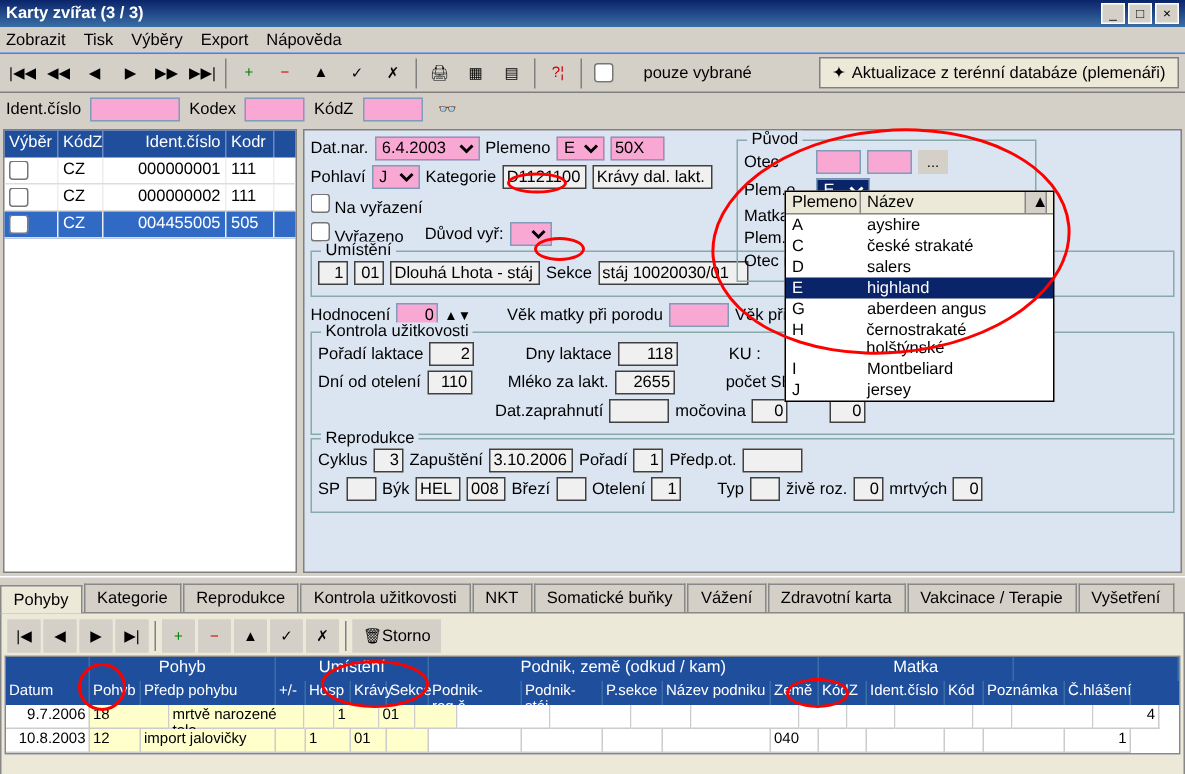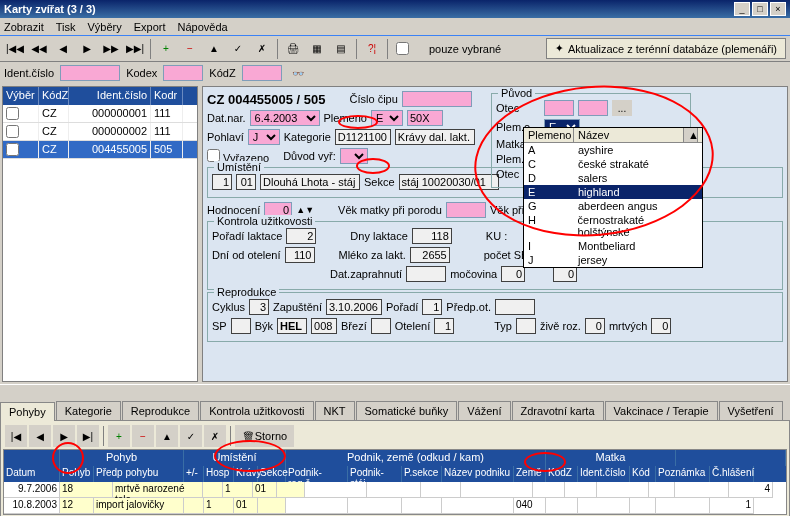--- a/index.html
+++ b/index.html
@@ -30,21 +30,21 @@
 .fld { background: #f9a8d4; border: 1px solid #7f9db9; height: 16px; padding: 0 2px; }
 .fldro { background: #f0f0f0; border: 1px solid #404040; height: 16px; padding: 0 2px; text-align: right; }
 .fieldset { border: 1px solid #8aa; padding: 6px 4px 4px; margin-top: 2px; position: relative; }
 .fieldset .leg { position: absolute; top: -7px; left: 6px; background: #dbe5f1; padding: 0 3px; color: #000; }
 .dropdown { position: absolute; background: #fff; border: 1px solid #000; z-index: 50; }
 .dropdown .dhdr { background: #ece9d8; display: flex; border-bottom: 1px solid #888; }
 .dropdown .dhdr div { border-right: 1px solid #888; padding: 1px 4px; }
 .dropdown .drow { display: flex; }
 .dropdown .drow div { padding: 1px 4px; }
 .dropdown .drow.sel { background: #0a246a; color: #fff; }
-.tabs { display: flex; background: #d4d0c8; padding-top: 16px; border-top: 1px solid #fff; }
+.tabs { display: flex; background: #d4d0c8; padding-top: 4px; border-top: 1px solid #fff; }
 .tabs .tab { border: 1px solid #888; border-bottom: none; padding: 3px 8px; background: #d4d0c8; margin-right: 1px; }
 .tabs .tab.active { background: #ece9d8; position: relative; top: 1px; }
 .bottompanel { background: #ece9d8; border: 1px solid #888; padding: 2px; height: 112px; }
 .btoolbar { display: flex; align-items: center; gap: 2px; padding: 2px; }
 .bgrid { border: 1px solid #888; background: #fff; }
 .bgrid .ghdr1 { background: #1f4e9c; color: #fff; display: flex; height: 16px; }
 .bgrid .ghdr1 div { border-right: 1px solid #3a6ea5; text-align: center; padding: 1px 0; }
 .bgrid .ghdr2 { background: #1f4e9c; color: #fff; display: flex; height: 16px; }
 .bgrid .ghdr2 div { border-right: 1px solid #3a6ea5; padding: 1px 2px; font-size: 10px; }
 .bgrid .brow { display: flex; height: 16px; }
@@ -135,37 +135,35 @@
     <div class="row sel">
       <div class="c0"><input type="checkbox" style=""></div>
       <div class="c1">CZ</div>
       <div class="c2">004455005</div>
       <div class="c3">505</div>
     </div>
   </div>
 
   <div class="rightpanel">
     <div class="rowline">
-      <span style="font-weight:bold;font-size:13px">CZ  004455005 / 505</span>
-      <span style="margin-left:20px">Číslo čipu</span>
-      <input class="fld" style="width: 70px;">
-    </div>
-    <div class="rowline">
       <span class="lbl">Dat.nar.</span>
       <select class="fld" style="width:70px"><option>6.4.2003</option></select>
       <span class="lbl">Plemeno</span>
       <select class="fld" style="width:32px"><option>E</option></select>
       <input class="fld" style="width: 36px;" value="50X">
     </div>
     <div class="rowline">
       <span class="lbl">Pohlaví</span>
       <select class="fld" style="width:32px"><option>J</option></select>
       <span class="lbl">Kategorie</span>
       <input class="fldro" style="width: 56px; text-align: left;" value="D1121100">
       <input class="fldro" style="width: 80px; text-align: left;" value="Krávy dal. lakt.">
+    </div>
+    <div class="rowline">
+      <label><input type="checkbox" style=""> <span>Na vyřazení</span></label>
     </div>
     <div class="rowline">
       <label><input type="checkbox" style=""> <span>Vyřazeno</span></label>
       <span class="lbl" style="margin-left:10px">Důvod vyř:</span>
       <select class="fld" style="width:28px"></select>
     </div>
 
     <div class="fieldset">
       <span class="leg">Umístění</span>
       <div class="rowline">
@@ -224,27 +222,27 @@
         <input class="fldro" style="width: 56px; text-align: left;" value="3.10.2006">
         <span>Pořadí</span>
         <input class="fldro" style="width: 20px;" value="1">
         <span>Předp.ot.</span>
         <input class="fldro" style="width: 40px;">
       </div>
       <div class="rowline">
         <span>SP</span>
         <input class="fldro" style="width: 20px;">
         <span>Býk</span>
-        <input class="fldro" style="width: 30px; text-align: left; font-weight: bold;" value="HEL">
+        <input class="fldro" style="width: 30px; text-align: left;" value="HEL">
         <input class="fldro" style="width: 26px; text-align: left;" value="008">
         <span>Březí</span>
         <input class="fldro" style="width: 20px;">
         <span>Otelení</span>
         <input class="fldro" style="width: 20px;" value="1">
-        <span style="margin-left:36px">Typ</span>
+        <span style="margin-left:20px">Typ</span>
         <input class="fldro" style="width: 20px;">
         <span>živě roz.</span>
         <input class="fldro" style="width: 20px;" value="0">
         <span>mrtvých</span>
         <input class="fldro" style="width: 20px;" value="0">
       </div>
     </div>
 
     <div class="fieldset" style="position:absolute;top:4px;left:288px;width:200px">
       <span class="leg">Původ</span>

